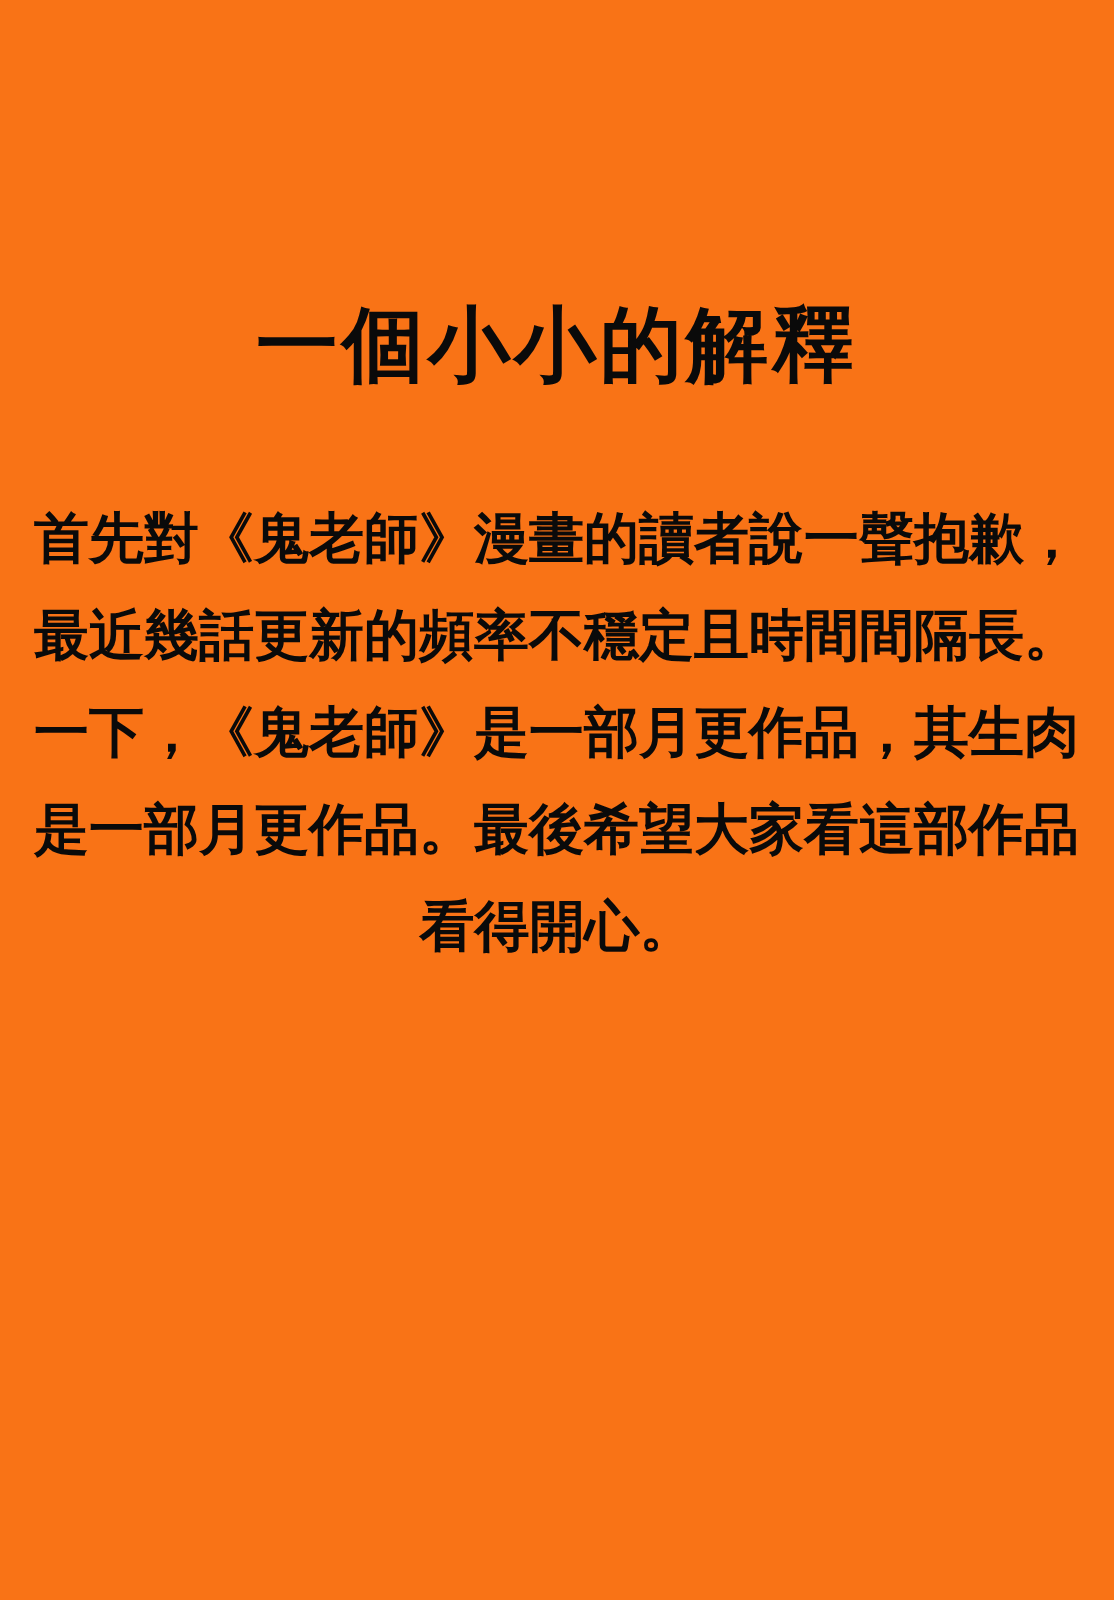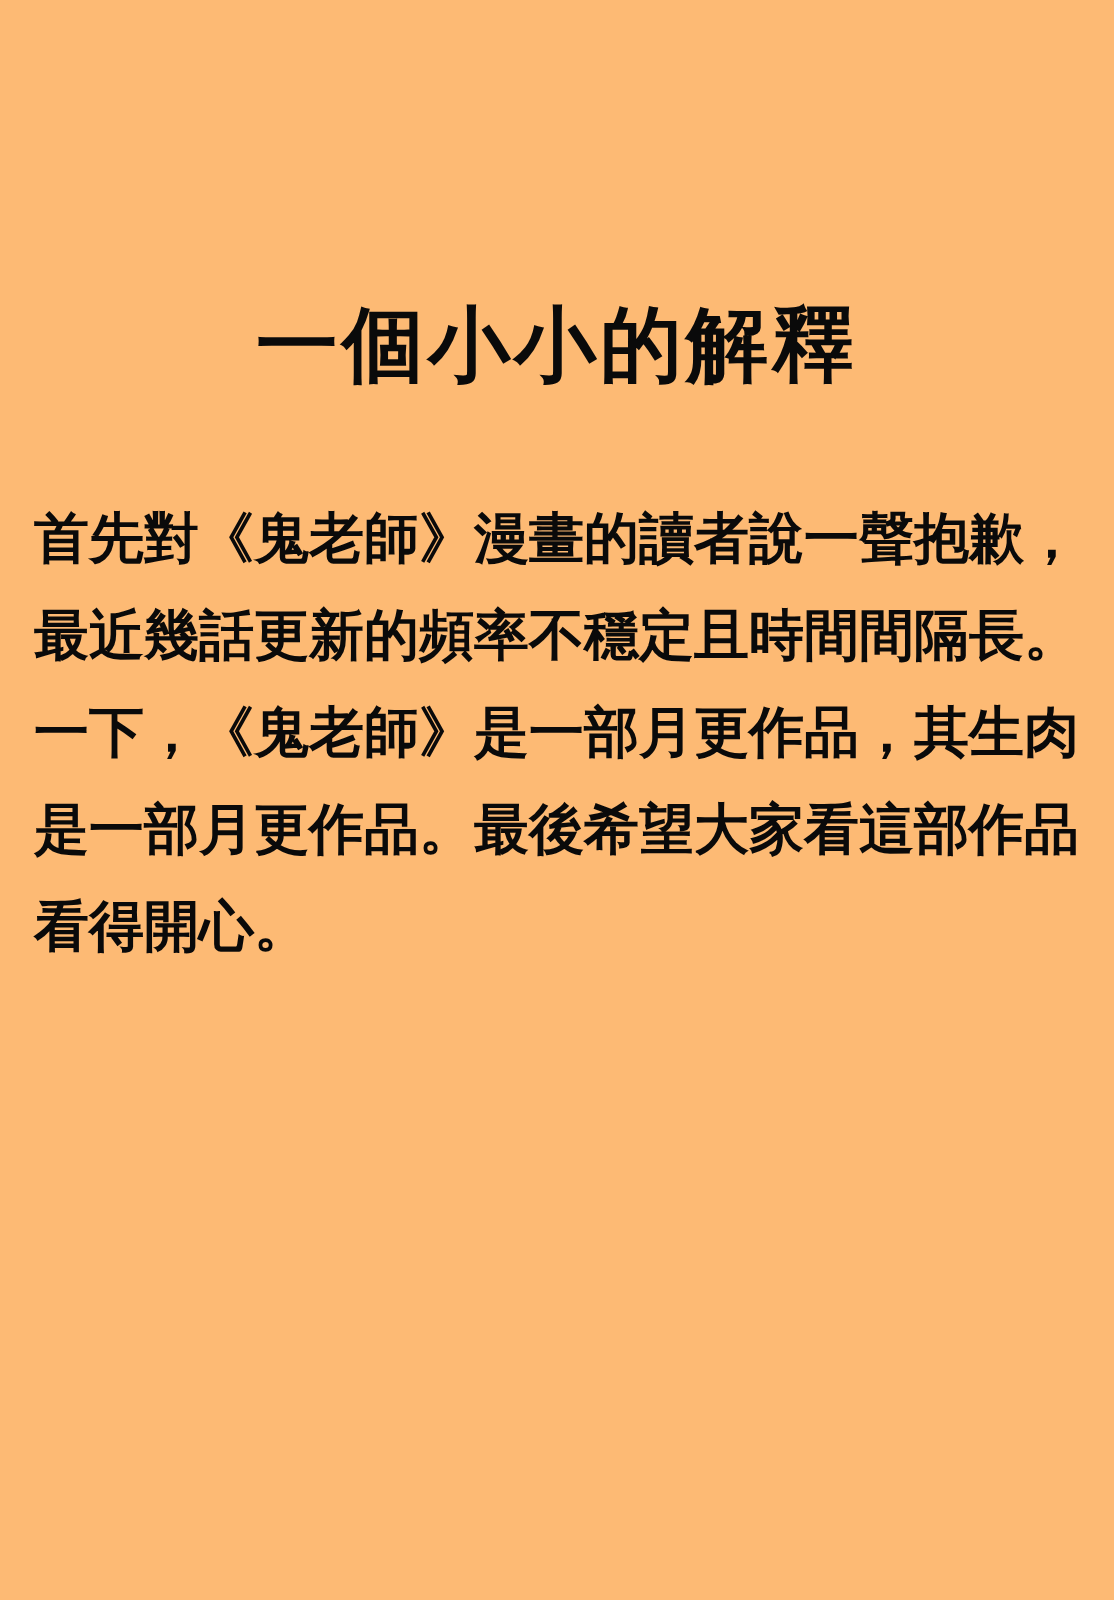--- a/index.html
+++ b/index.html
@@ -12,21 +12,21 @@
     height: 1600px;
     font-family: "DejaVu Serif", "Liberation Serif", serif;
     color: #0b0b0b;
     overflow: hidden;
   }
 
   .page {
     position: relative;
     width: 1114px;
     height: 1600px;
-    background: #fdba74;
+    background: #f97316;
     box-sizing: border-box;
   }
 
   .title {
     position: absolute;
     top: 248px;
     left: 0;
     width: 1114px;
     text-align: center;
     font-family: "DejaVu Serif", "Liberation Serif", serif;
@@ -51,20 +51,21 @@
     font-size: 55px;
     line-height: 67px;
     letter-spacing: 0px;
     color: #0a0a0a;
     white-space: nowrap;
     text-align: left;
     margin-top: 30px;
   }
 
   .body-line.last {
+    text-align: center;
   }
 </style>
 </head>
 <body>
 
 <div class="page">
 
   <h1 class="title">一個小小的解釋</h1>
 
   <div class="body-block">

